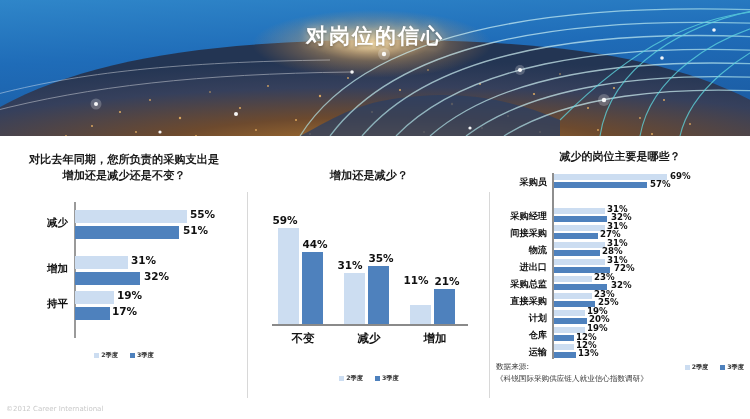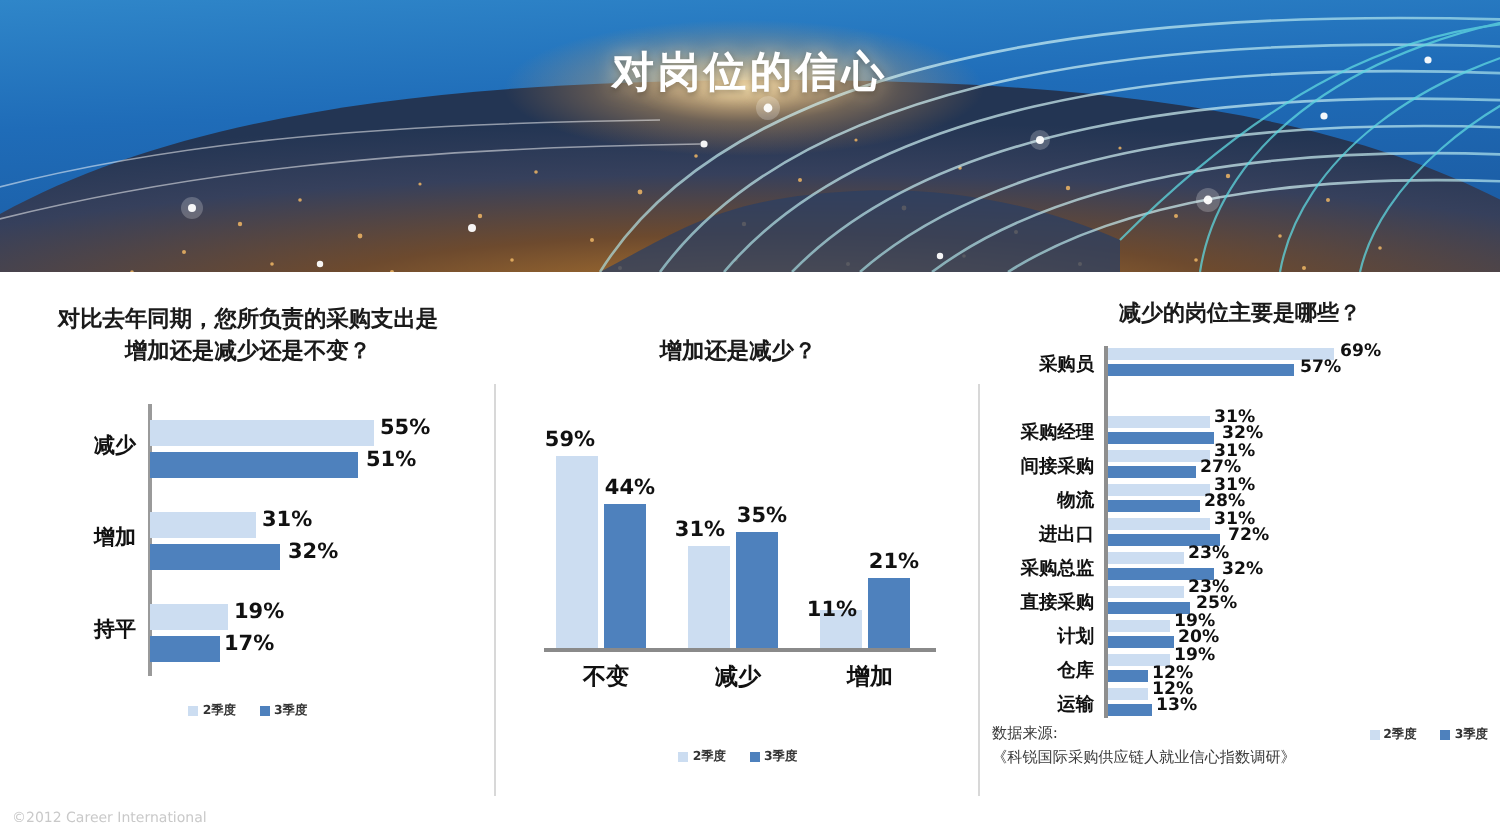--- a/index.html
+++ b/index.html
@@ -253,21 +253,21 @@
       </div>
 
       <div class="c1-grp" style="top:50px;">
         <div class="c1-cat">增加</div>
         <div class="c1-bar b1" style="width:53px;background:#CCDDF1;"></div>
         <div class="c1-bar b2" style="width:65px;background:#4E81BD;"></div>
         <div class="c1-val" style="left:131px;top:2px;">31%</div>
         <div class="c1-val" style="left:144px;top:18px;">32%</div>
       </div>
 
-      <div class="c1-grp" style="top:96px;padding-left:44px;">
+      <div class="c1-grp" style="top:85px;padding-left:44px;">
         <div class="c1-cat">持平</div>
         <div class="c1-bar b1" style="width:39px;background:#CCDDF1;"></div>
         <div class="c1-bar b2" style="width:35px;background:#4E81BD;"></div>
         <div class="c1-val" style="left:117px;top:2px;">19%</div>
         <div class="c1-val" style="left:112px;top:18px;">17%</div>
       </div>
     </div>
 
     <div class="legend" style="margin-top:4px;">
       <div class="li">
@@ -304,21 +304,21 @@
         <div class="c2-bar b1" style="height:51px;background:#CCDDF1;"></div>
         <div class="c2-bar b2" style="height:58px;background:#4E81BD;"></div>
         <div class="c2-val" style="left:-3px;bottom:53px;">31%</div>
         <div class="c2-val" style="left:28px;bottom:60px;">35%</div>
         <div class="c2-cat" style="bottom:-22px;">减少</div>
       </div>
 
       <div class="c2-grp" style="left:156px;">
         <div class="c2-bar b1" style="height:19px;background:#CCDDF1;"></div>
         <div class="c2-bar b2" style="height:35px;background:#4E81BD;"></div>
-        <div class="c2-val" style="left:-3px;bottom:13px;">11%</div>
+        <div class="c2-val" style="left:-3px;bottom:38px;">11%</div>
         <div class="c2-val" style="left:28px;bottom:37px;">21%</div>
         <div class="c2-cat" style="bottom:-22px;">增加</div>
       </div>
     </div>
 
     <div class="legend" style="margin-top:24px;">
       <div class="li">
         <span class="sw" style="background:#CCDDF1;"></span>
         <span class="lt">2季度</span>
       </div>

